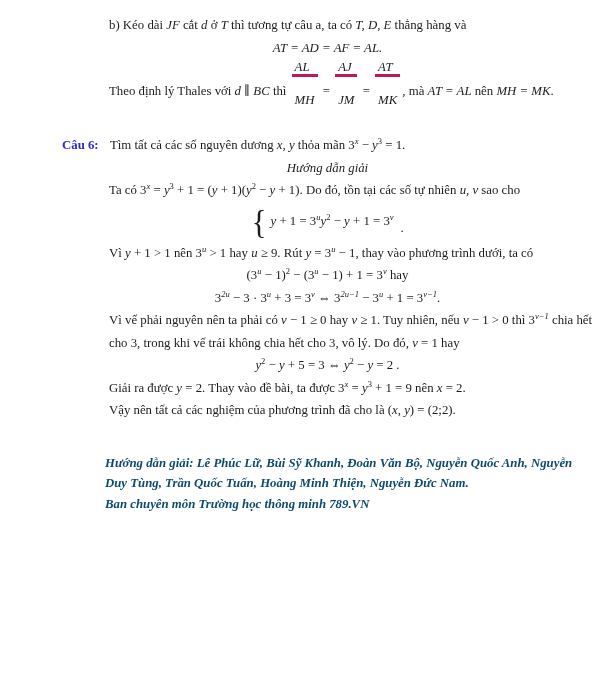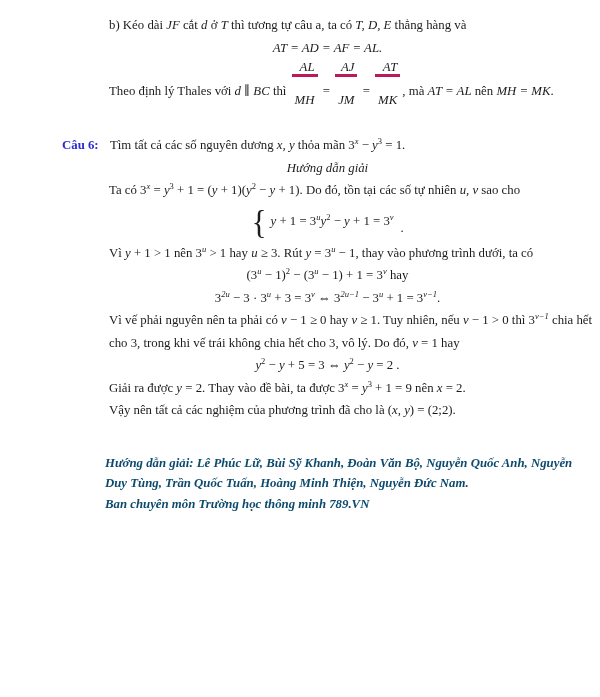--- a/index.html
+++ b/index.html
@@ -7,21 +7,21 @@
     width:600px;height:697px;background:#ffffff;overflow:hidden;
     font-family:"Liberation Serif","DejaVu Serif",serif;
     color:#1c1c1c;font-size:12.8px;
   }
   .doc{padding:12px 50px 0 105px;}
   .line{line-height:18.5px;white-space:nowrap;margin:4px;}
   .center{text-align:center;}
   .it{font-style:italic;}
   .sup{font-size:8.5px;vertical-align:super;line-height:0;}
   
-  .frac{display:inline-block;vertical-align:middle;text-align:right;font-style:italic;margin:0 2px;position:relative;top:-1px;}
+  .frac{display:inline-block;vertical-align:middle;text-align:left;font-style:italic;margin:0 2px;position:relative;top:-1px;}
   .frac .fnum{display:block;line-height:14px;padding:0 3px;}
   .frac .fden{display:block;line-height:14px;border-top:3px solid #be185d;padding:16px 3px;}
   
   .cau-row{display:flex;margin-left:-43px;line-height:18.5px;white-space:nowrap;margin-top:12px;}
   .cau-label{flex:0 0 48px;font-weight:bold;}
   
   .system-row{display:flex;justify-content:center;align-items:center;line-height:17px;margin:1px 0;}
   .brace{font-size:34px;font-weight:400;line-height:36px;margin-right:3px;transform:scaleX(0.9);}
   .sys-col{display:flex;text-align:left;}
   .sys-line{line-height:17px;white-space:nowrap;}
@@ -52,21 +52,21 @@
 
   <div class="system-row">
     <span class="brace">{</span>
     <span class="sys-col">
       <span class="sys-line"><span class="it">y</span><span class=""> + 1 = 3</span><span class="sup it">u</span></span>
       <span class="sys-line"><span class="it">y</span><span class="sup">2</span><span class=""> − </span><span class="it">y</span><span class=""> + 1 = 3</span><span class="sup it">v</span></span>
     </span>
     <span class="sys-dot">.</span>
   </div>
 
-  <p class="line"><span class="">Vì </span><span class="it">y</span><span class=""> + 1 &gt; 1 nên 3</span><span class="sup it">u</span><span class=""> &gt; 1 hay </span><span class="it">u</span><span class=""> ≥ 3. Rút </span><span class="it">y</span><span class=""> = 3</span><span class="sup it">u</span><span class=""> − 1, thay vào phương trình dưới, ta có</span></p>
+  <p class="line"><span class="">Vì </span><span class="it">y</span><span class=""> + 1 &gt; 1 nên 3</span><span class="sup it">u</span><span class=""> &gt; 1 hay </span><span class="it">u</span><span class=""> ≥ 9. Rút </span><span class="it">y</span><span class=""> = 3</span><span class="sup it">u</span><span class=""> − 1, thay vào phương trình dưới, ta có</span></p>
 
   <p class="line center"><span class="">(3</span><span class="sup it">u</span><span class=""> − 1)</span><span class="sup">2</span><span class=""> − (3</span><span class="sup it">u</span><span class=""> − 1) + 1 = 3</span><span class="sup it">v</span><span class=""> hay</span></p>
 
   <p class="line center"><span class="">3</span><span class="sup it">2u</span><span class=""> − 3 · 3</span><span class="sup it">u</span><span class=""> + 3 = 3</span><span class="sup it">v</span><span class=""> ⇔ 3</span><span class="sup it">2u−1</span><span class=""> − 3</span><span class="sup it">u</span><span class=""> + 1 = 3</span><span class="sup it">v−1</span><span class="">.</span></p>
 
   <p class="line"><span class="">Vì vế phải nguyên nên ta phải có </span><span class="it">v</span><span class=""> − 1 ≥ 0 hay </span><span class="it">v</span><span class=""> ≥ 1. Tuy nhiên, nếu </span><span class="it">v</span><span class=""> − 1 &gt; 0 thì 3</span><span class="sup it">v−1</span><span class=""> chia hết</span></p>
 
   <p class="line"><span class="">cho 3, trong khi vế trái không chia hết cho 3, vô lý. Do đó, </span><span class="it">v</span><span class=""> = 1 hay</span></p>
 
   <p class="line center"><span class="it">y</span><span class="sup">2</span><span class=""> − </span><span class="it">y</span><span class=""> + 5 = 3 ⇔ </span><span class="it">y</span><span class="sup">2</span><span class=""> − </span><span class="it">y</span><span class=""> = 2 .</span></p>

